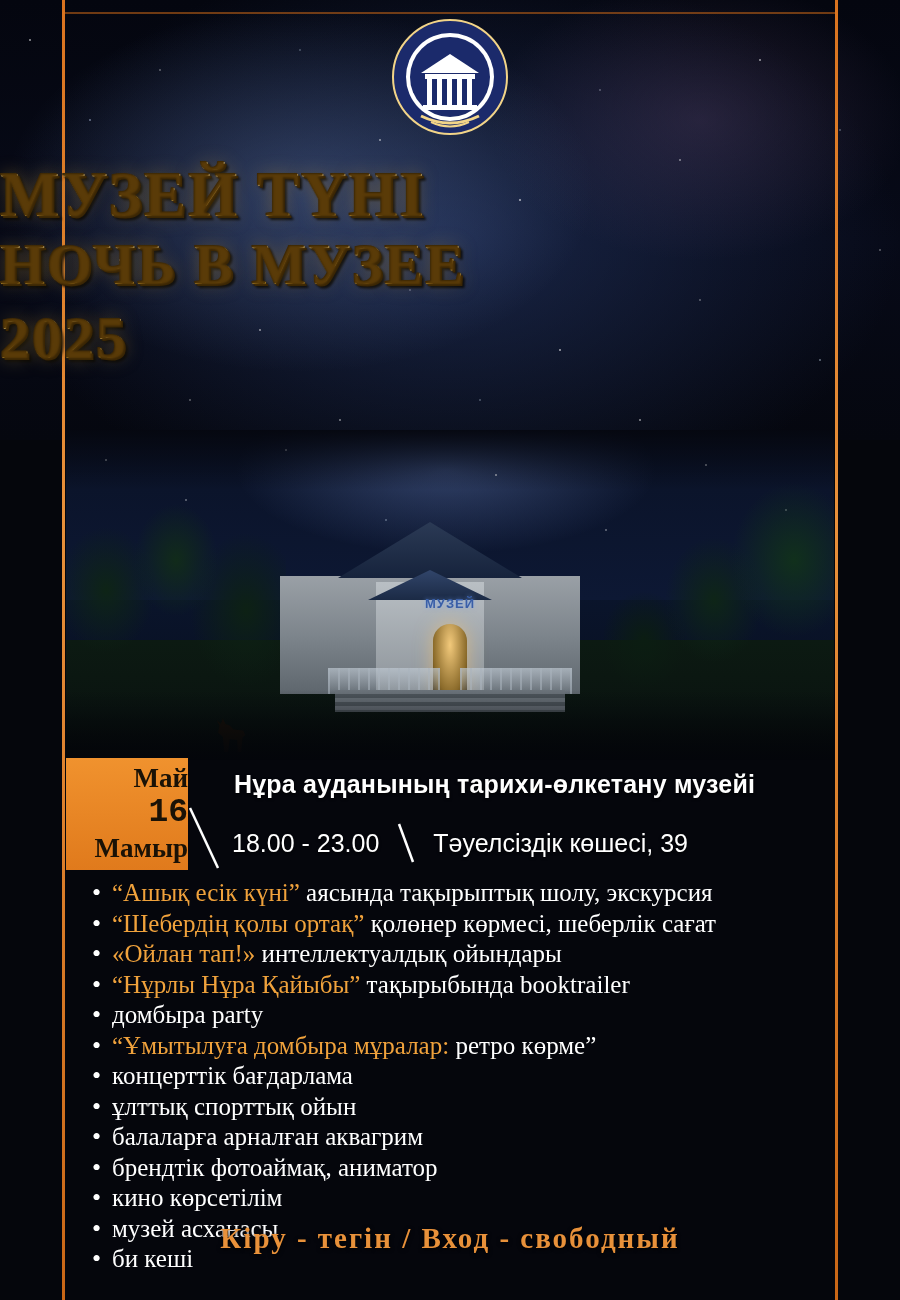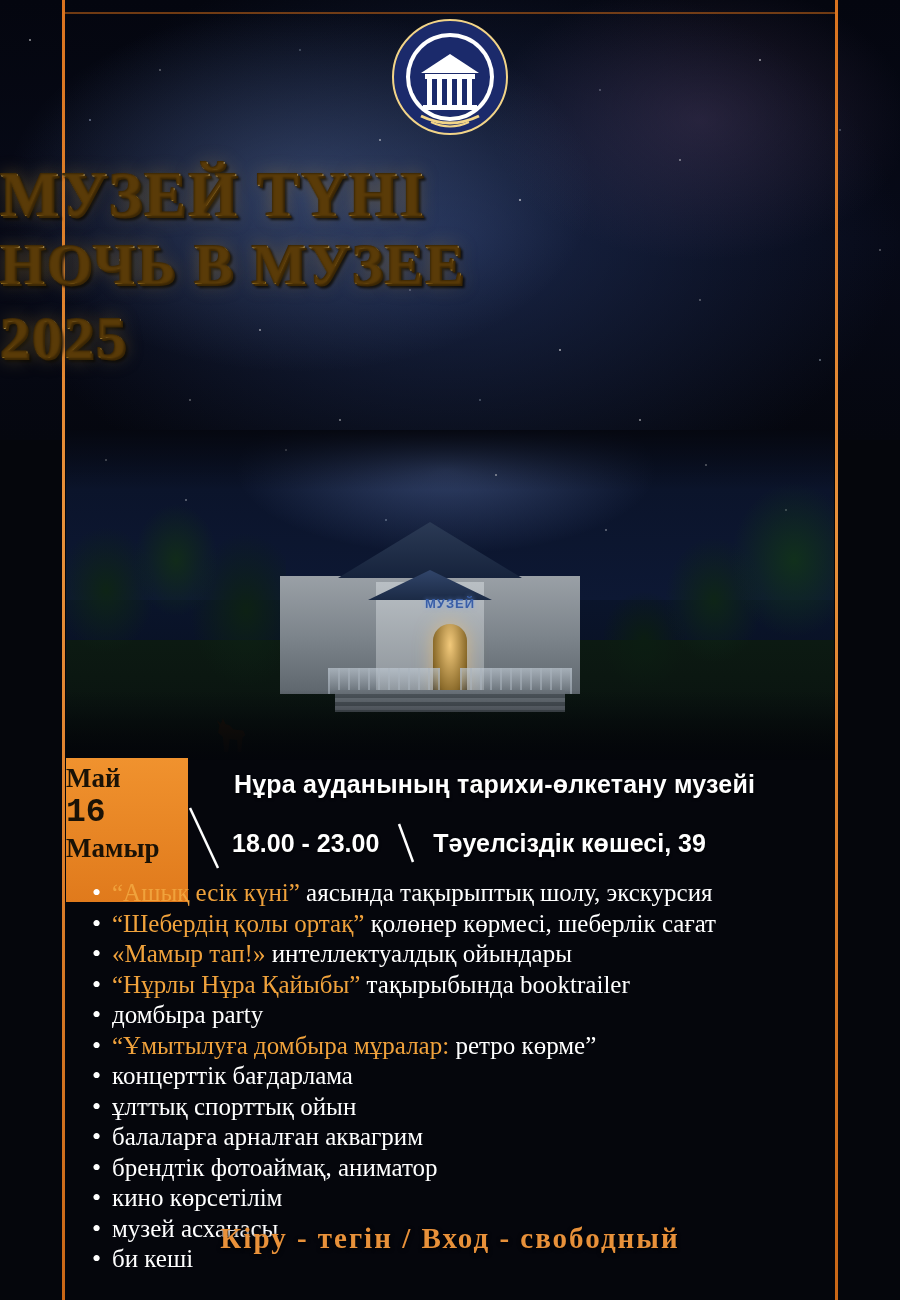--- a/index.html
+++ b/index.html
@@ -237,24 +237,24 @@
   }
   .photo-fade-bottom {
     position: absolute; left: 0; bottom: 0; width: 768px; height: 70px;
     background: linear-gradient(rgba(3,5,10,0), rgba(3,5,10,.98));
   }
 
   
   .date-badge {
     position: absolute;
     left: 66px; top: 758px;
-    width: 122px; height: 144px;
+    width: 122px; height: 112px;
     background: linear-gradient(#f0922e, #e07a1c);
     color: #1a1206;
-    text-align: left;
+    text-align: right;
     z-index: 9;
     font-family: "Liberation Serif", serif;
   }
   .date-badge .d-m1 { font-size: 27px; font-weight: bold; line-height: 33px; padding-top: 4px; }
   .date-badge .d-num { font-size: 33px; font-weight: bold; line-height: 36px; font-family: Liberation Mono, monospace; }
   .date-badge .d-m2 { font-size: 27px; font-weight: bold; line-height: 34px; }
   .badge-slash {
     position: absolute;
     left: 188px; top: 806px;
     width: 34px; height: 64px;
@@ -277,21 +277,21 @@
   }
   .time-row {
     position: absolute;
     left: 232px; top: 822px;
     width: 606px;
     display: flex;
     align-items: center;
     gap: 18px;
     z-index: 9;
     font-family: "Liberation Sans", sans-serif;
-    font-weight: bold;
+    font-weight: normal;
     font-size: 25px;
     color: #fff;
     text-shadow: 0 1px 3px #000;
   }
   .time-row .sep {
     display: inline-block;
     width: 18px; height: 42px;
   }
 
   
@@ -412,21 +412,21 @@
       <svg viewBox="0 0 18 42" width="18" height="42">
         <path d="M2 2 L16 40" stroke="#ffffff" stroke-width="2.5" fill="none"></path>
       </svg>
     </span>
     <span>Тәуелсіздік көшесі, 39</span>
   </div>
 
   <ul class="program">
     <li><span class="hl">“Ашық есік күні”</span><span> аясында тақырыптық шолу, экскурсия</span></li>
     <li><span class="hl">“Шебердің қолы ортақ”</span><span> қолөнер көрмесі, шеберлік сағат</span></li>
-    <li><span class="hl">«Мамыр тап!»</span><span> интеллектуалдық ойындары</span></li>
+    <li><span class="hl">«Ойлан тап!»</span><span> интеллектуалдық ойындары</span></li>
     <li><span class="hl">“Нұрлы Нұра Қайыбы”</span><span> тақырыбында booktrailer</span></li>
     <li><span class="hl"></span><span>домбыра party</span></li>
     <li><span class="hl">“Ұмытылуға домбыра мұралар:</span><span> ретро көрме”</span></li>
     <li><span class="hl"></span><span>концерттік бағдарлама</span></li>
     <li><span class="hl"></span><span>ұлттық спорттық ойын</span></li>
     <li><span class="hl"></span><span>балаларға арналған аквагрим</span></li>
     <li><span class="hl"></span><span>брендтік фотоаймақ, аниматор</span></li>
     <li><span class="hl"></span><span>кино көрсетілім</span></li>
     <li><span class="hl"></span><span>музей асханасы</span></li>
     <li><span class="hl"></span><span>би кеші</span></li>

